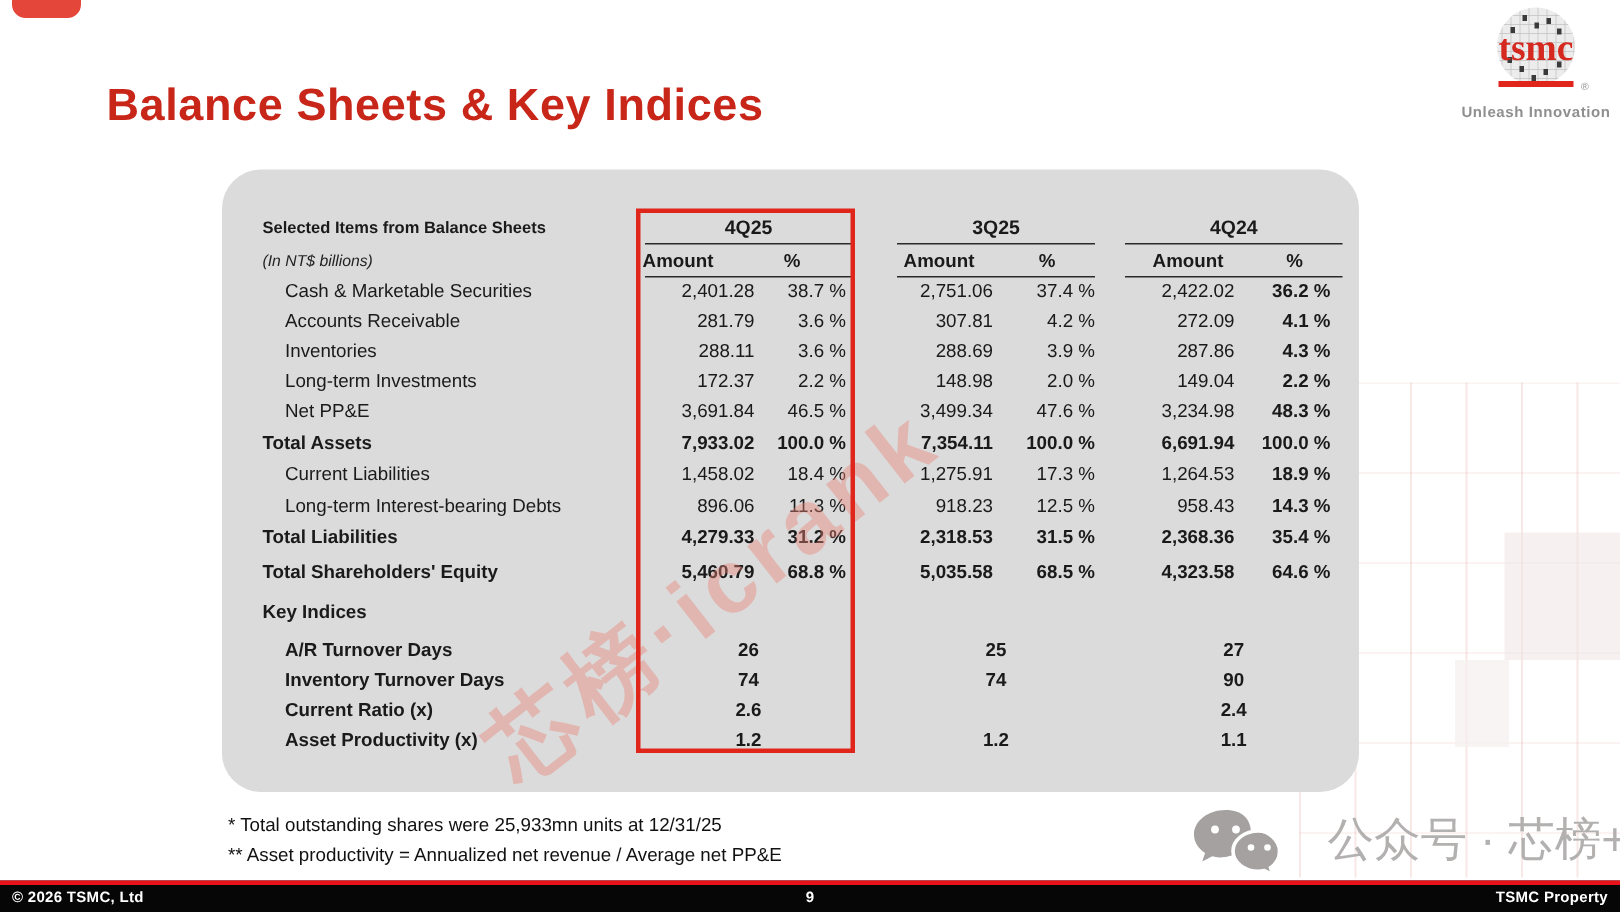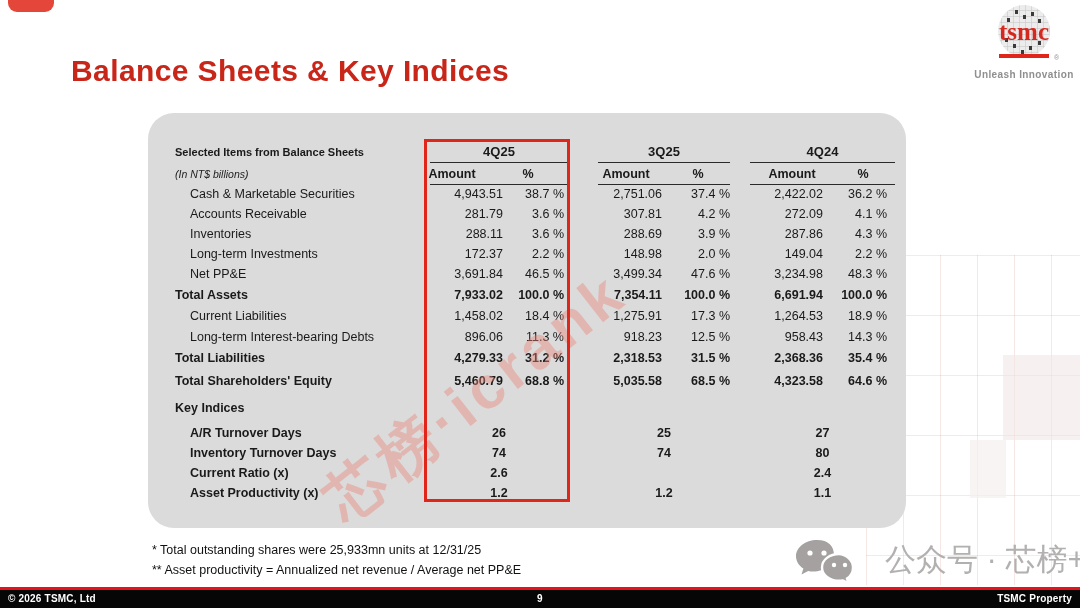--- a/index.html
+++ b/index.html
@@ -49,21 +49,21 @@
   .rows .row:nth-child(10){margin-top:3px;}
   .rows .row:nth-child(11){margin-top:7px;}
   .rows .row:nth-child(12){margin-top:5px;}
   .cell{position:absolute;top:0;height:20px;line-height:20px;font-size:12.5px;white-space:nowrap;}
   .lbl{left:27px;} .lbl.ind{left:42px;}
   .a1{left:255px;width:100px;text-align:right;}
   .p1{left:368px;width:48px;text-align:right;}
   .a2{left:414px;width:100px;text-align:right;}
   .p2{left:534px;width:48px;text-align:right;}
   .a3{left:575px;width:100px;text-align:right;}
-  .p3{left:691px;width:48px;text-align:right;}
+  .p3{left:691px;width:48px;text-align:right;font-weight:bold;}
   .kc{text-align:center;font-weight:bold;}
 
   
   .footnotes{position:absolute;left:152px;top:540px;font-size:12.5px;color:#111;z-index:2;}
   .footnotes div{height:20px;line-height:20px;white-space:nowrap;}
 
   
   .footer{position:absolute;left:0;bottom:0;width:1080px;height:18px;background:#060606;
           border-top:3px solid #e8121a;z-index:6;}
   .footer span{position:absolute;top:0;height:18px;line-height:18px;font-size:10px;
@@ -148,21 +148,21 @@
     <div class="ch ha3">Amount</div>
     <div class="ch hp3">%</div>
 
     <div class="hl t71 g1"></div>
     <div class="hl t71 g2"></div>
     <div class="hl t71 g3"></div>
 
     <div class="rows" id="rows">
         <div class="row">
           <span class="cell lbl ind">Cash &amp; Marketable Securities</span>
-          <span class="cell a1">4,943.51</span>
+          <span class="cell a1">2,401.28</span>
           <span class="cell p1">38.7 %</span>
           <span class="cell a2">2,751.06</span>
           <span class="cell p2">37.4 %</span>
           <span class="cell a3">2,422.02</span>
           <span class="cell p3">36.2 %</span>
         </div>
         <div class="row">
           <span class="cell lbl ind">Accounts Receivable</span>
           <span class="cell a1">281.79</span>
           <span class="cell p1">3.6 %</span>
@@ -249,21 +249,21 @@
         <div class="row b">
           <span class="cell lbl ind">A/R Turnover Days</span>
           <span class="cell k1 kc">26</span>
           <span class="cell k2 kc">25</span>
           <span class="cell k3 kc">27</span>
         </div>
         <div class="row b">
           <span class="cell lbl ind">Inventory Turnover Days</span>
           <span class="cell k1 kc">74</span>
           <span class="cell k2 kc">74</span>
-          <span class="cell k3 kc">80</span>
+          <span class="cell k3 kc">90</span>
         </div>
         <div class="row b">
           <span class="cell lbl ind">Current Ratio (x)</span>
           <span class="cell k1 kc">2.6</span>
           <span class="cell k3 kc">2.4</span>
         </div>
         <div class="row b">
           <span class="cell lbl ind">Asset Productivity (x)</span>
           <span class="cell k1 kc">1.2</span>
           <span class="cell k2 kc">1.2</span>

